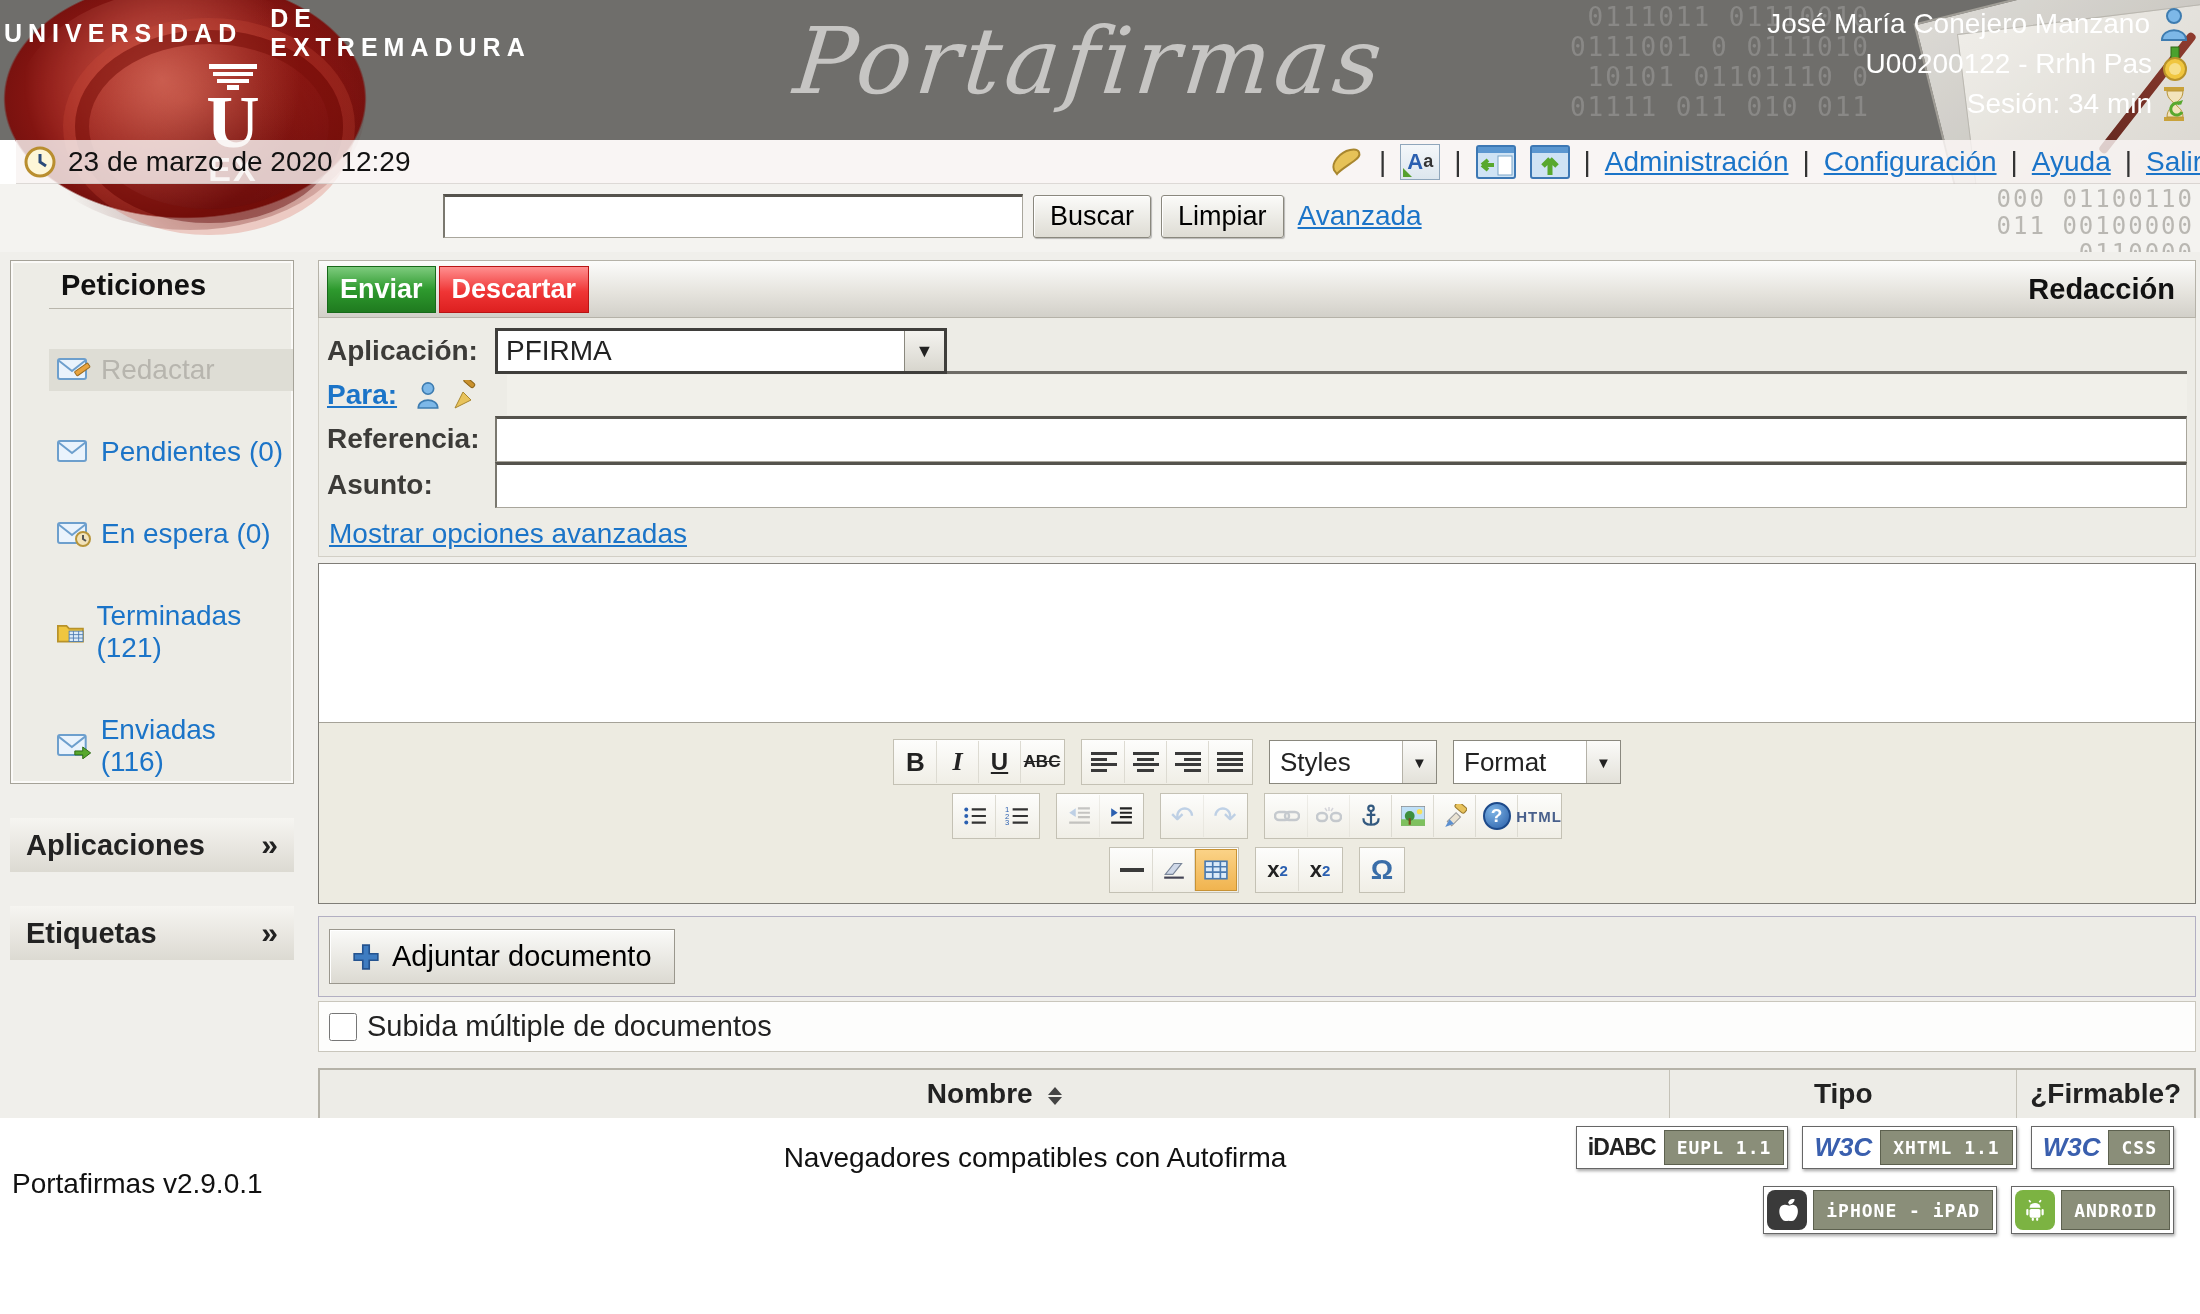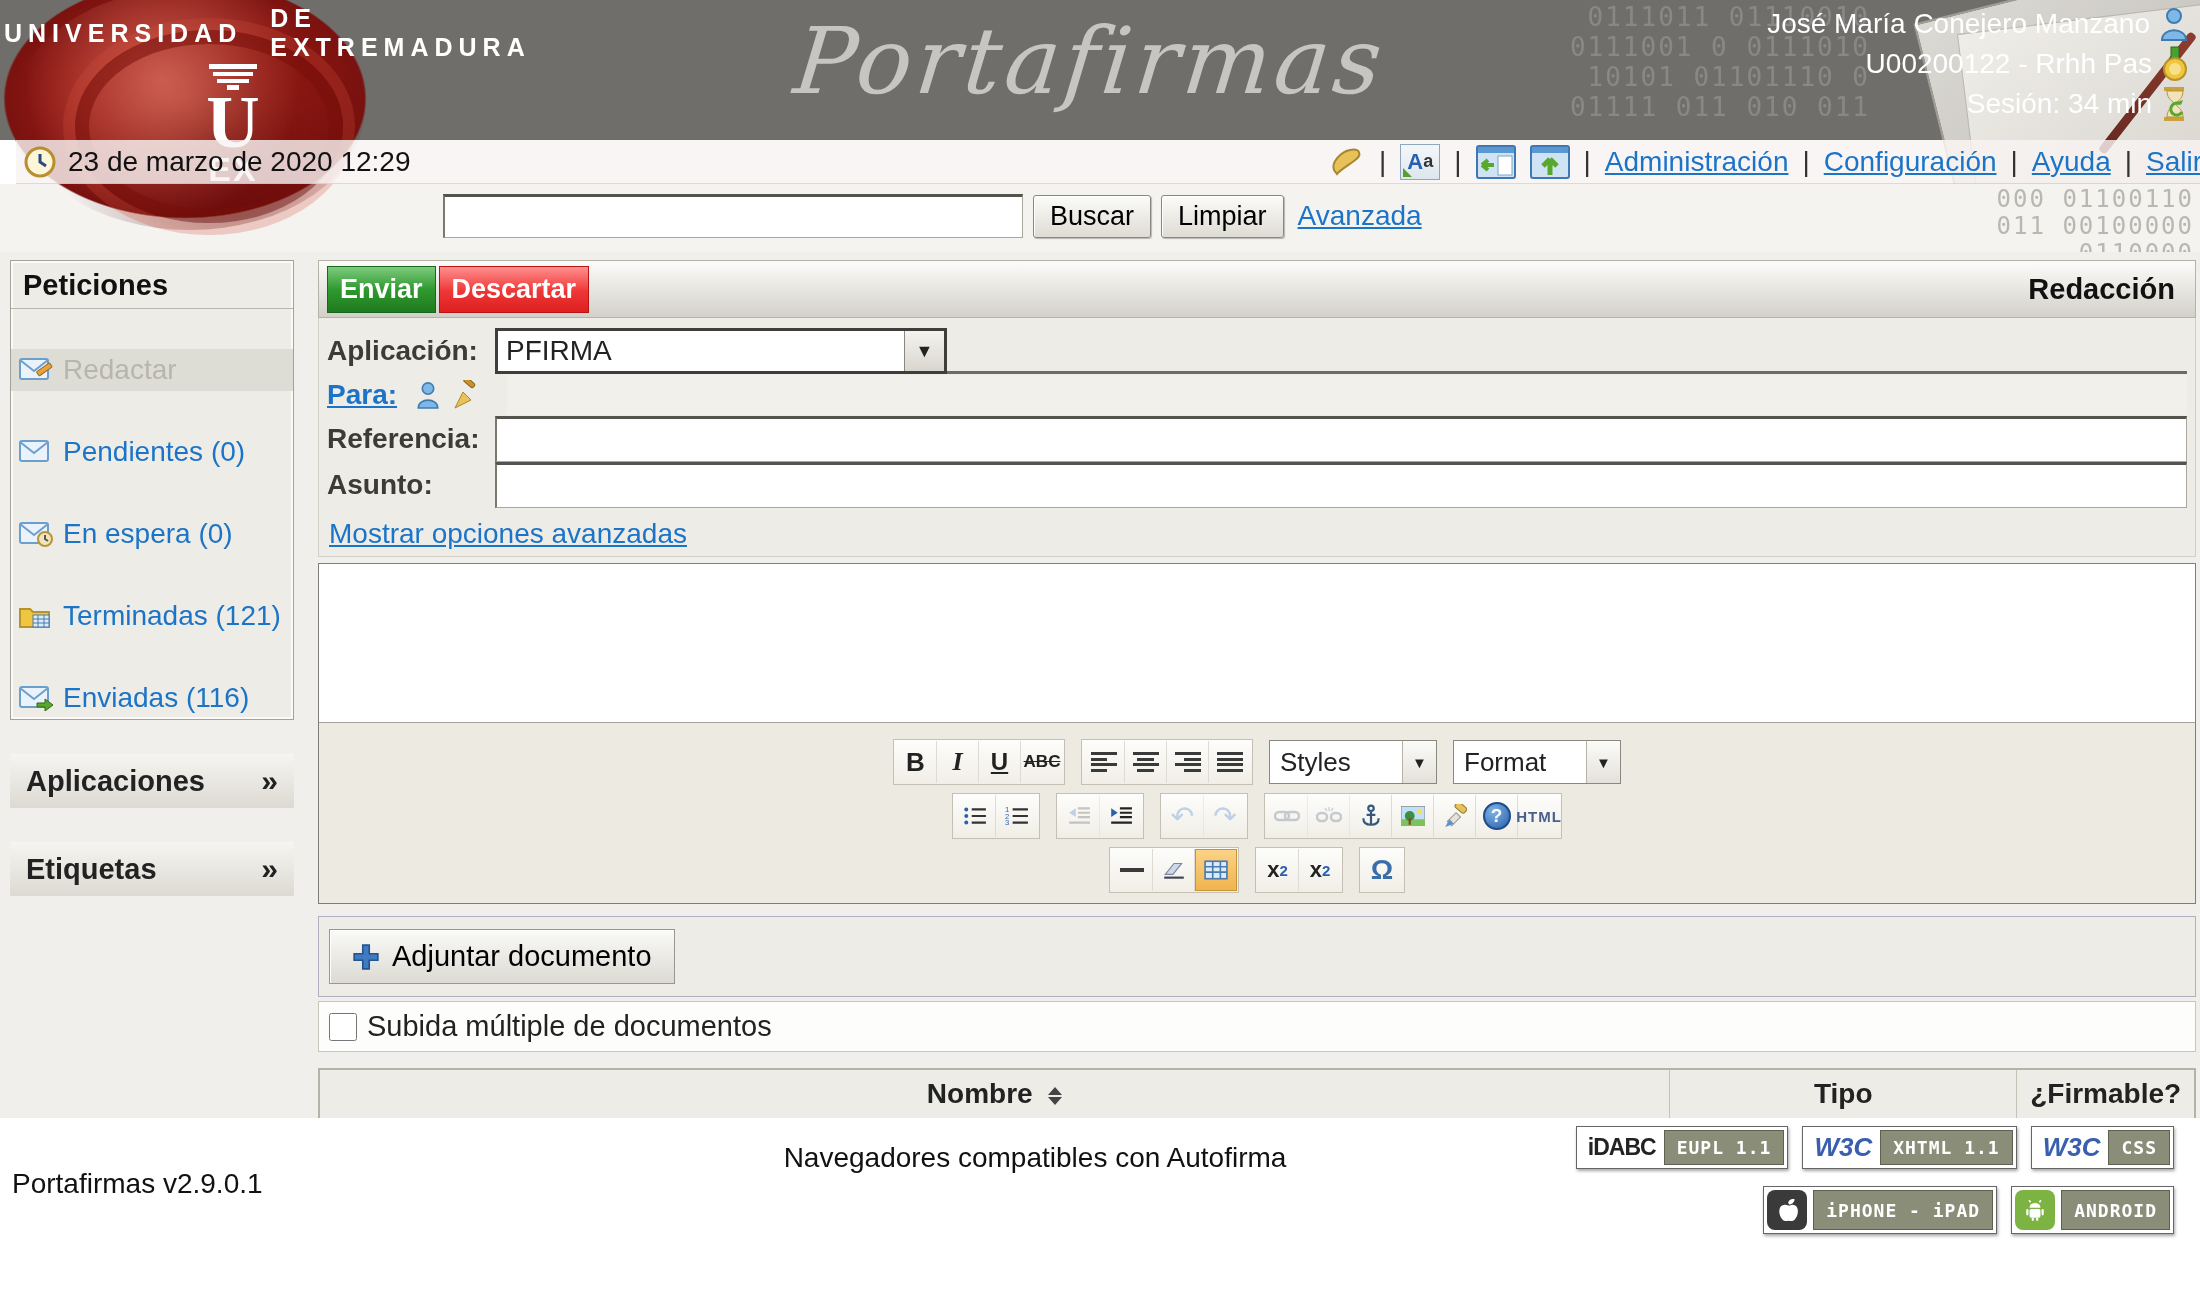--- a/index.html
+++ b/index.html
@@ -65,21 +65,21 @@
           font-family:"Liberation Sans",sans-serif; }
   .avz { color:#1b74c8; text-decoration:underline; font-size:28px; margin-left:4px; cursor:pointer; }
   .binary-right { position:absolute; right:6px; top:2px; text-align:right; font-family:"DejaVu Sans Mono",monospace;
                   font-size:24px; line-height:27px; color:#b9b7b2; letter-spacing:2px; }
 
   
   .contentband { position:absolute; left:0; top:252px; width:2200px; height:866px; background:#f0efeb; z-index:4; display:flex; }
 
   
   .sidebar { width:300px; padding:8px 0 0 10px; flex:none; }
-  .panel { border:1px solid #a5a298; background:#edece6; box-shadow:inset 0 0 0 2px #fbfaf8; }
+  .panel { border:1px solid #a5a298; background:#edece6; box-shadow:inset 0 0 0 2px #fbfaf8;padding-left:38px; }
   .peticiones { width:284px; }
   .panel-title { font-weight:bold; font-size:29px; color:#111; padding:8px 10px 6px 12px; border-bottom:1px solid #b9b6ac; }
   .side-item { display:flex; align-items:center; gap:10px; padding:5px 8px; font-size:28px;margin-top:40px; }
   .side-item a { color:#1b74c8; text-decoration:none; cursor:pointer; }
   .side-item.selected { background:#deddd5; }
   .side-item.selected .sel-label { color:#b7b5ae; }
   .collapsible { width:284px; margin-top:34px; display:flex; align-items:center; justify-content:space-between;
                  padding:10px 16px; font-weight:bold; font-size:29px; cursor:pointer;
                  background:linear-gradient(#f6f5f1,#dcdad2); }
   .chev { font-weight:bold; font-size:30px; }

